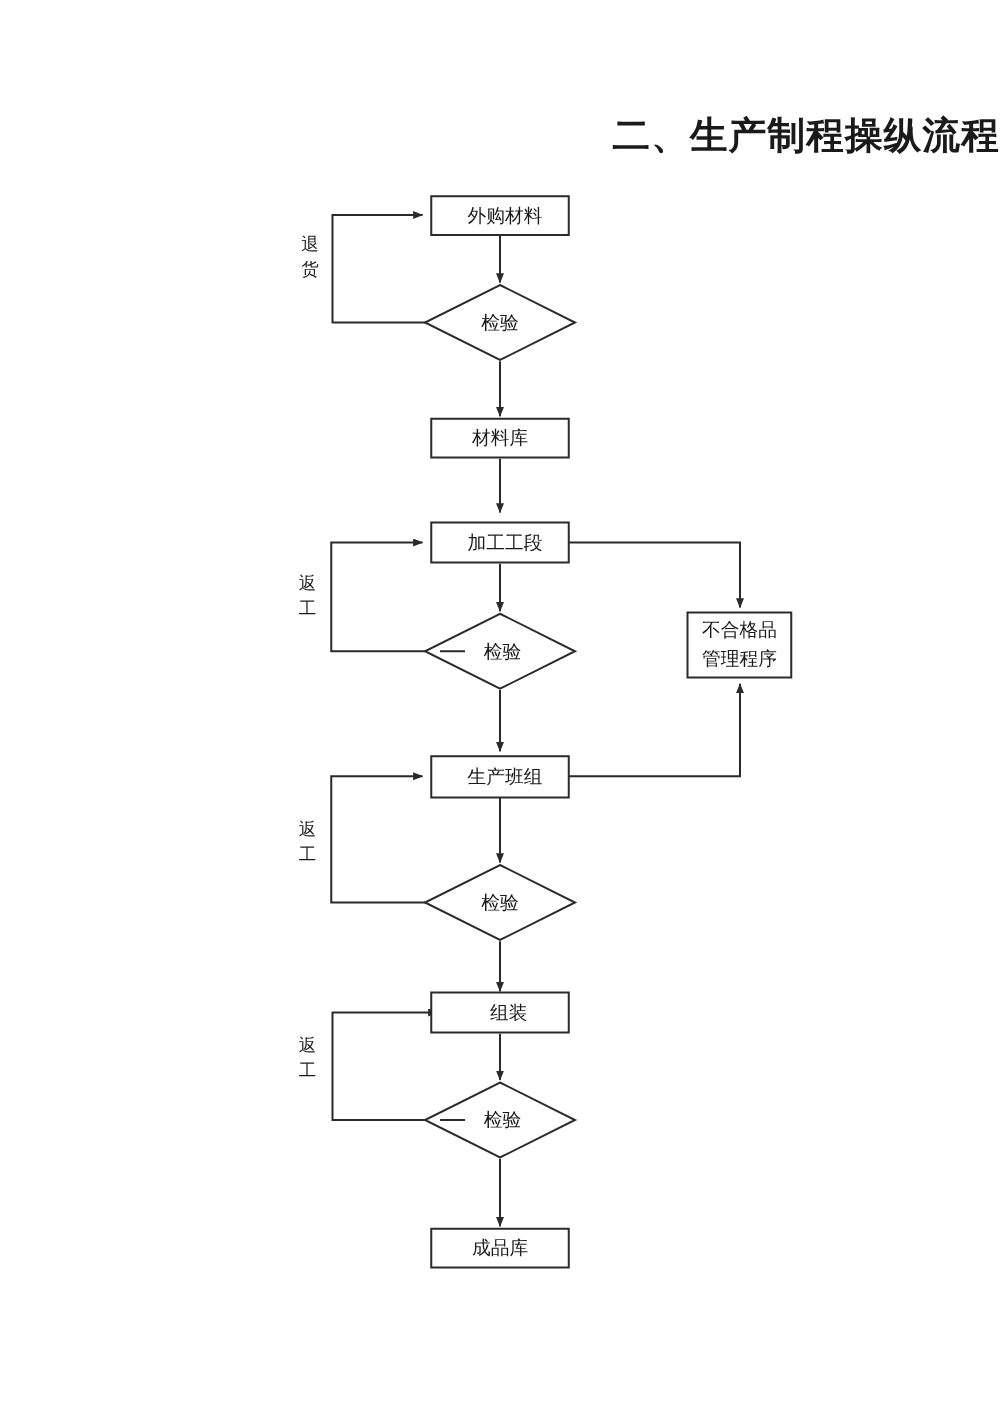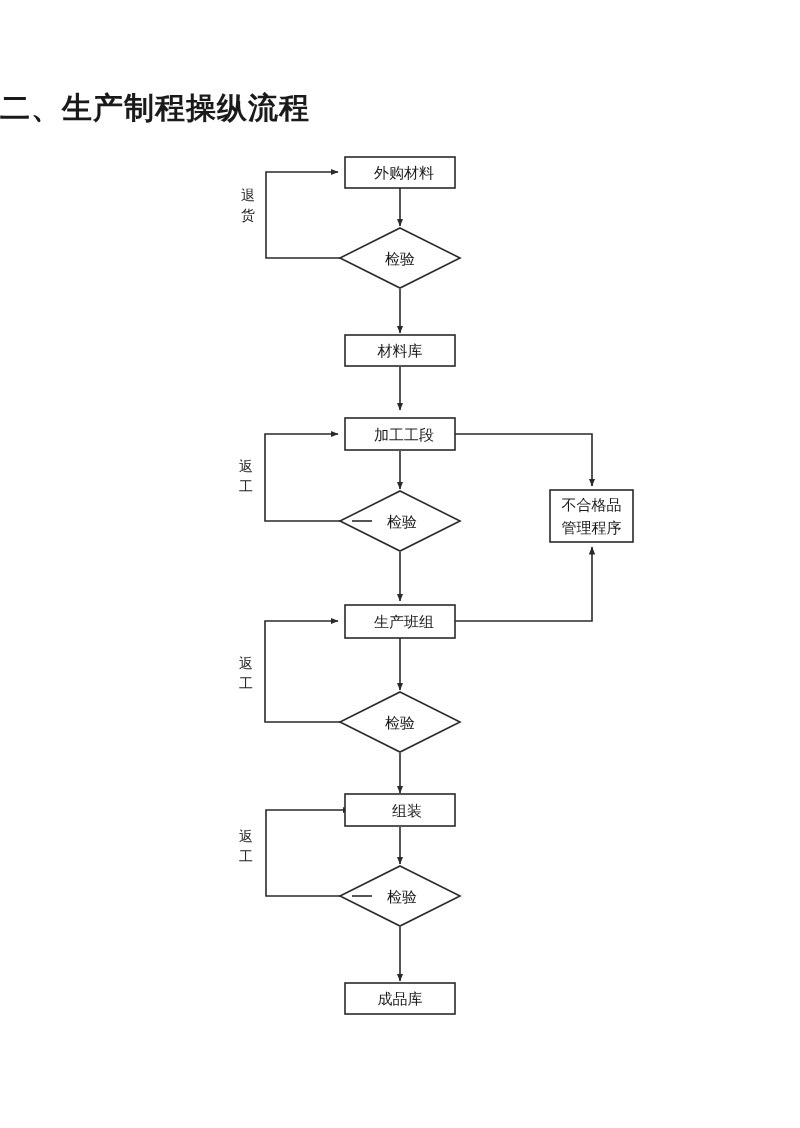--- a/index.html
+++ b/index.html
@@ -15,25 +15,26 @@
     width: 800px;
     height: 1128px;
     background: #ffffff;
     overflow: hidden;
   }
   #title {
     position: absolute;
     left: 0;
     top: 88px;
     width: 800px;
-    text-align: left;
+    text-align: right;
     font-size: 30px;
     font-weight: bold;
     color: #1a1a1a;
     letter-spacing: 1px;
+    padding-left: 10px;
     box-sizing: border-box;
   }
   #flow {
     position: absolute;
     left: 0;
     top: 0;
   }
   .node-label {
     font-family: "DejaVu Sans", "Liberation Sans", sans-serif;
     font-size: 15px;

